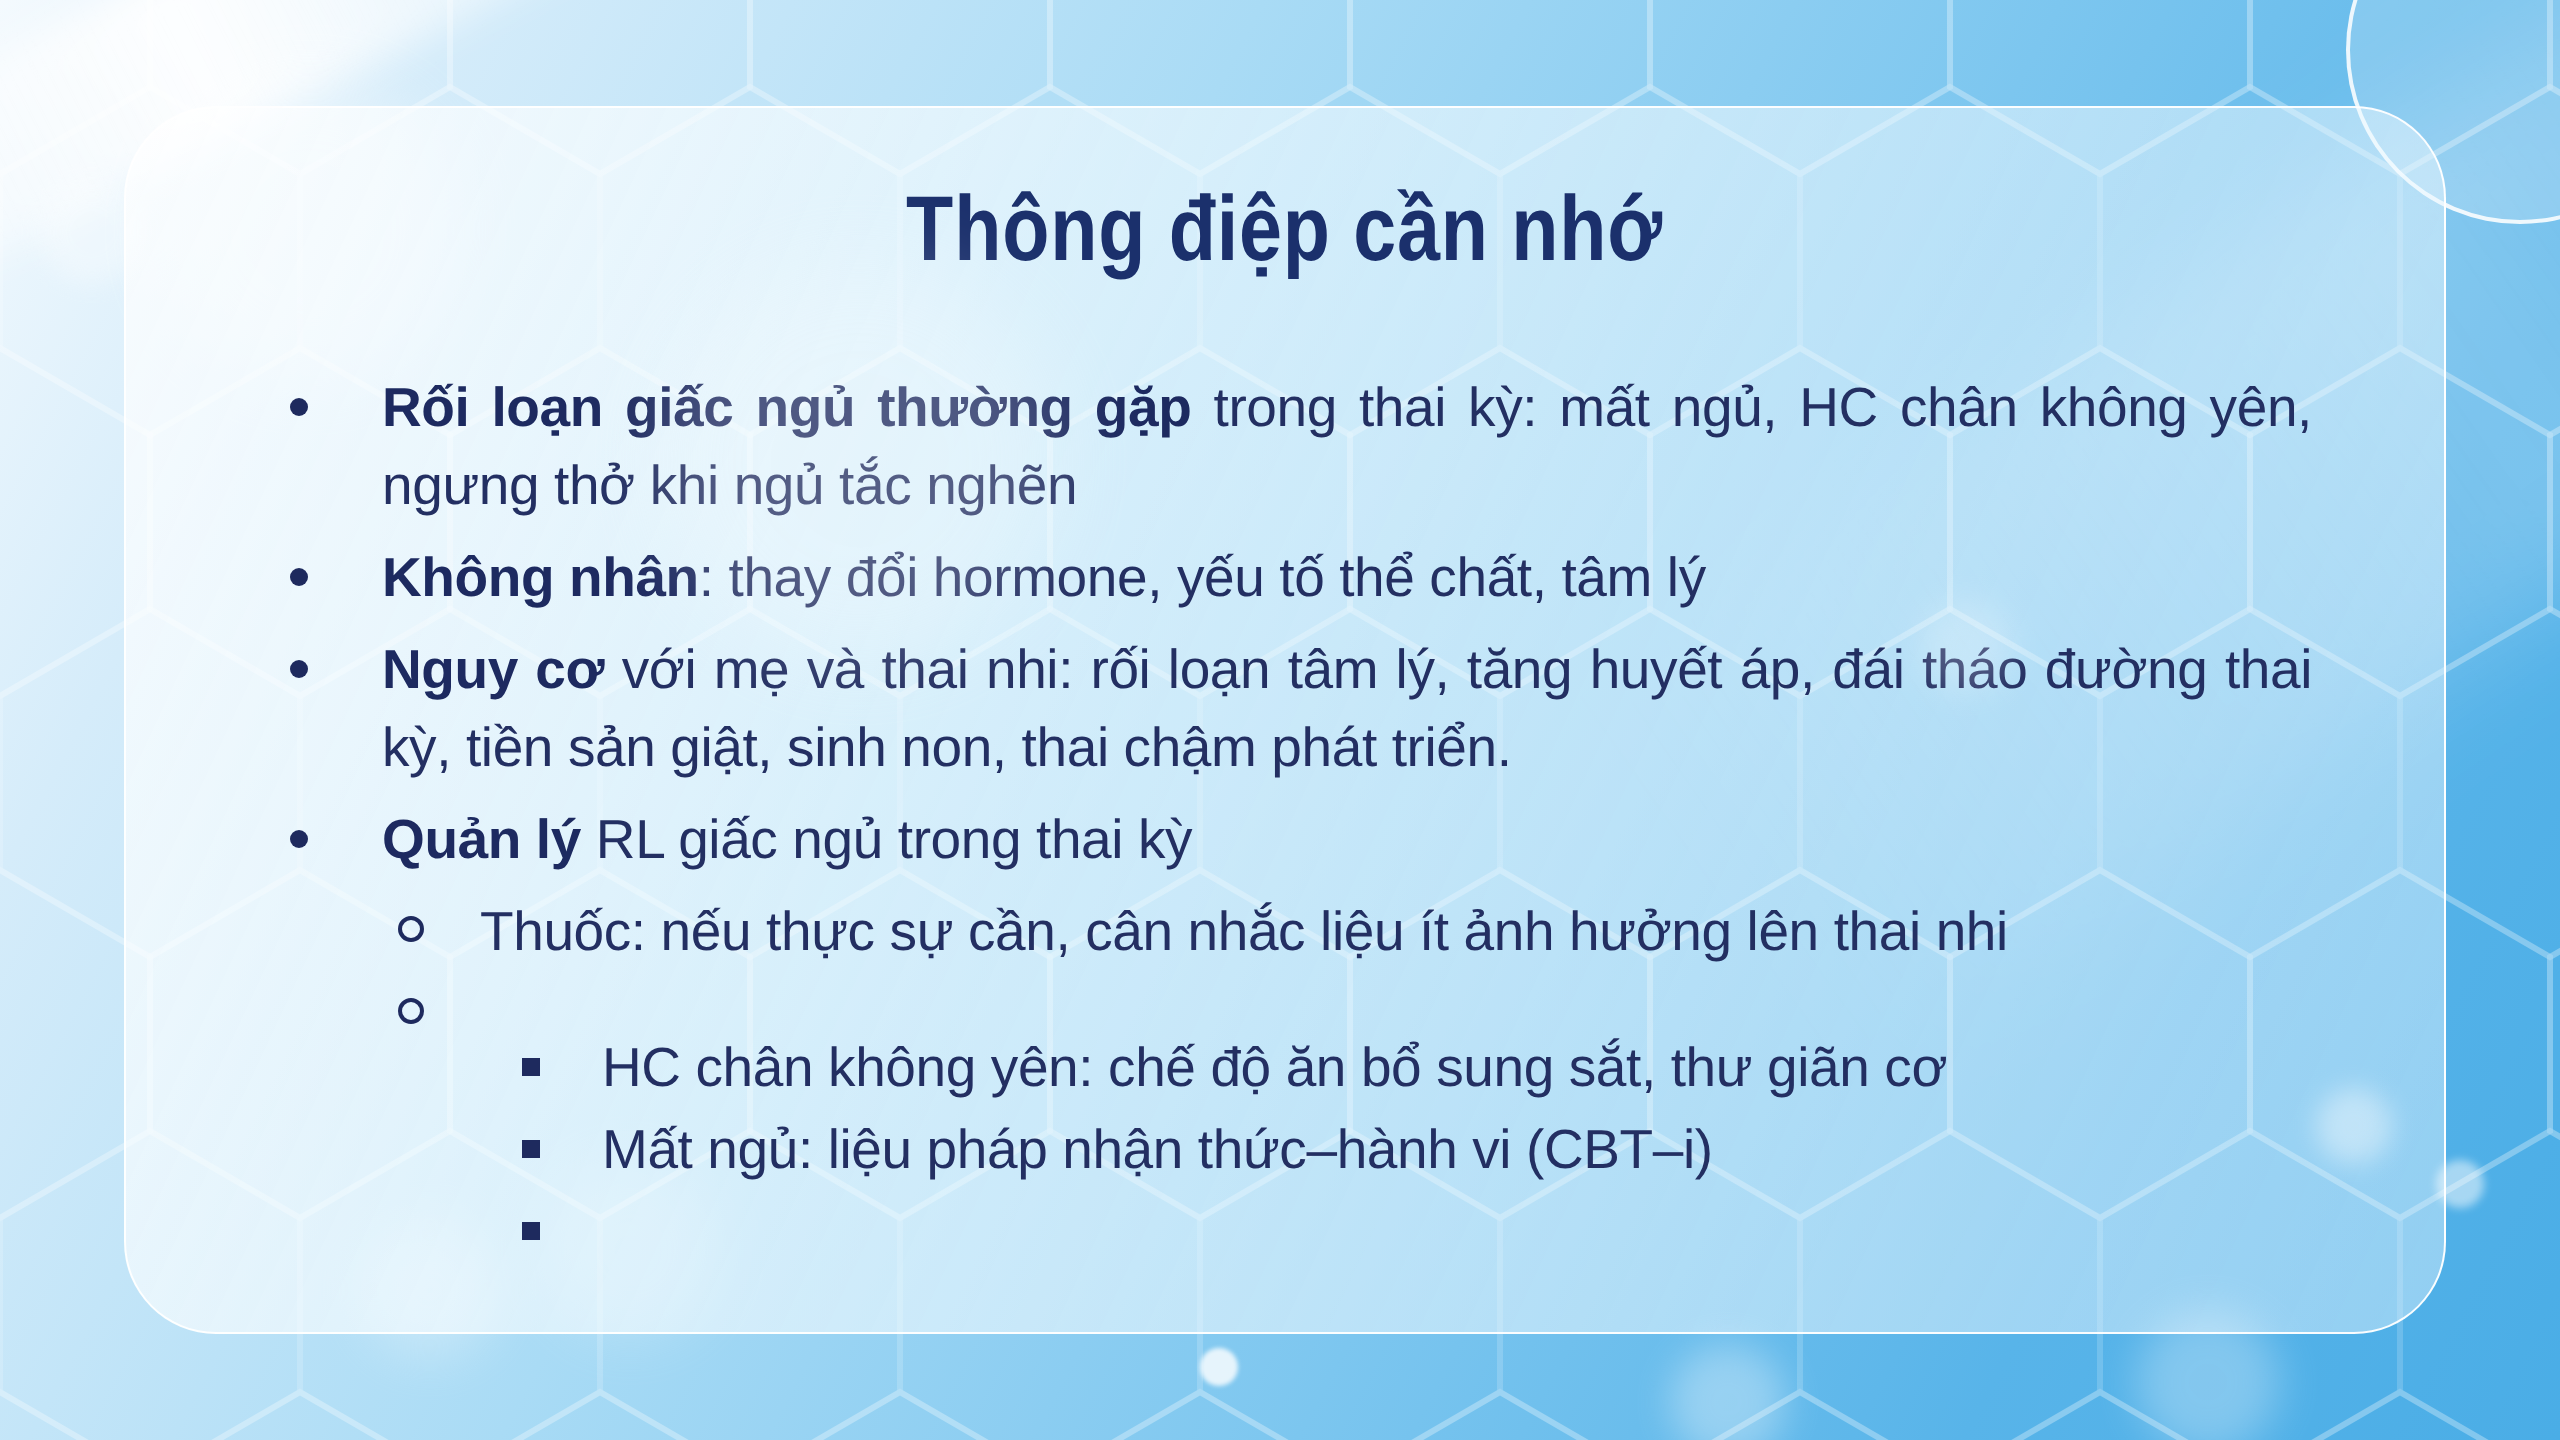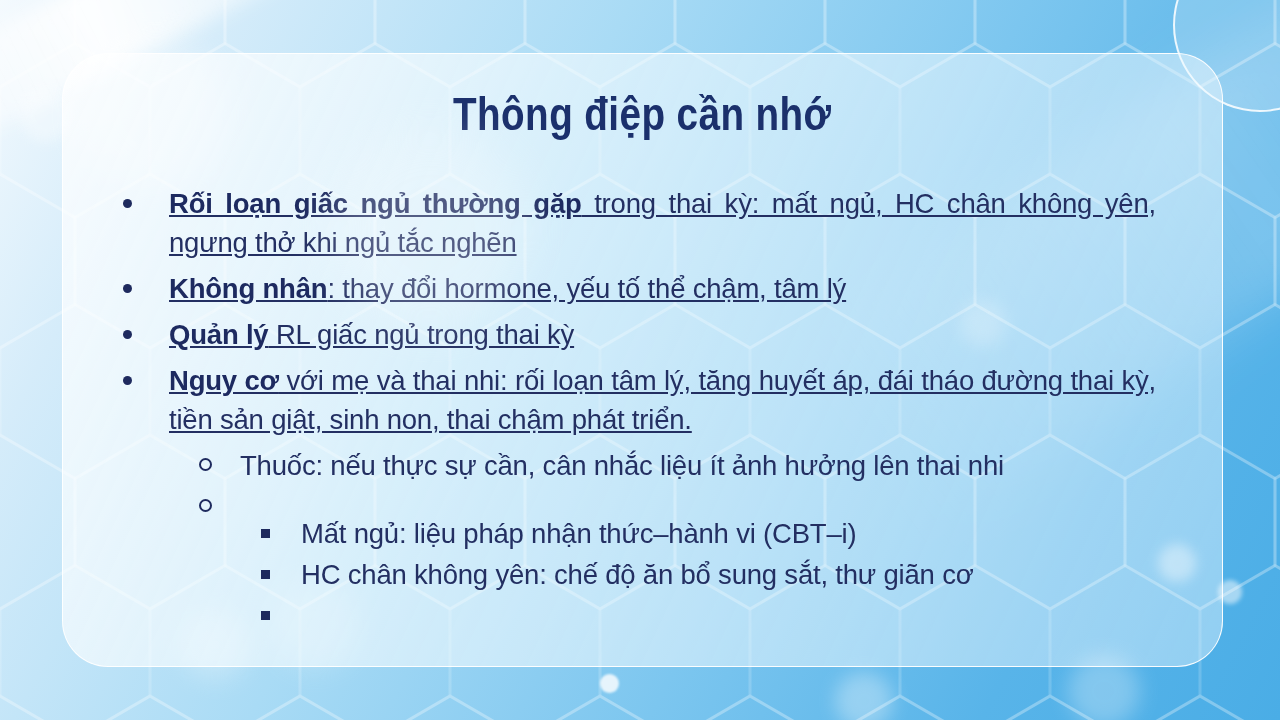--- a/index.html
+++ b/index.html
@@ -30,21 +30,21 @@
     border-radius:46px;border:1.5px solid rgba(255,255,255,.95);box-sizing:border-box;
     background:linear-gradient(115deg,rgba(255,255,255,.72) 0%,rgba(245,252,255,.6) 40%,rgba(228,245,255,.45) 100%);
   }
   .title{
     margin:34px 0 0 0;text-align:center;color:#1b306c;
     font-size:46px;font-weight:bold;line-height:52px;
   }
   .title span{display:inline-block;transform:scaleX(.84);letter-spacing:.5px;white-space:nowrap;}
   .body{margin-top:44px;padding-right:66px;color:#232f62;font-size:27.5px;line-height:39px;letter-spacing:-.2px;}
   .li{display:flex;align-items:flex-start;margin:0 0 7px 0;}
-  .lvl1{padding-left:60px;text-decoration:underline;}
+  .lvl1{padding-left:82px;}
   .lvl2{padding-left:136px;margin-bottom:2px;}
   .lvl3{padding-left:198px;margin-bottom:2px;}
   .mk{flex:0 0 auto;}
   .mk1{width:9px;height:9px;border-radius:50%;background:#1e2a5e;margin-top:15px;margin-right:37px;}
   .mk2{width:9px;height:9px;border-radius:50%;border:2.5px solid #1e2a5e;background:transparent;margin-top:12px;margin-right:28px;box-sizing:content-box;}
   .mk3{width:9px;height:9px;background:#1e2a5e;margin-top:15px;margin-right:31px;}
   .txt{margin:0;flex:1;}
   .lvl1 .txt{text-align:justify;}
   .txt b{font-weight:bold;color:#1d2a60;}
 </style>
@@ -86,44 +86,44 @@
 
   <div class="card">
     <h1 class="title"><span>Thông điệp cần nhớ</span></h1>
     <div class="body" id="bullets">
         <div class="li lvl1">
           <span class="mk mk1"></span>
           <p class="txt"><b>Rối loạn giấc ngủ thường gặp</b><span> trong thai kỳ: mất ngủ, HC chân không yên, ngưng thở khi ngủ tắc nghẽn</span></p>
         </div>
         <div class="li lvl1">
           <span class="mk mk1"></span>
-          <p class="txt"><b>Không nhân</b><span>: thay đổi hormone, yếu tố thể chậm, tâm lý</span></p>
+          <p class="txt"><b>Không nhân</b><span>: thay đổi hormone, yếu tố thể chất, tâm lý</span></p>
+        </div>
+        <div class="li lvl1">
+          <span class="mk mk1"></span>
+          <p class="txt"><b>Nguy cơ</b><span> với mẹ và thai nhi: rối loạn tâm lý, tăng huyết áp, đái tháo đường thai kỳ, tiền sản giật, sinh non, thai chậm phát triển.</span></p>
         </div>
         <div class="li lvl1">
           <span class="mk mk1"></span>
           <p class="txt"><b>Quản lý</b><span> RL giấc ngủ trong thai kỳ</span></p>
-        </div>
-        <div class="li lvl1">
-          <span class="mk mk1"></span>
-          <p class="txt"><b>Nguy cơ</b><span> với mẹ và thai nhi: rối loạn tâm lý, tăng huyết áp, đái tháo đường thai kỳ, tiền sản giật, sinh non, thai chậm phát triển.</span></p>
         </div>
         <div class="li lvl2">
           <span class="mk mk2"></span>
           <p class="txt"><span>Thuốc: nếu thực sự cần, cân nhắc liệu ít ảnh hưởng lên thai nhi</span></p>
         </div>
         <div class="li lvl2">
           <span class="mk mk2"></span>
         </div>
         <div class="li lvl3">
           <span class="mk mk3"></span>
-          <p class="txt"><span>Mất ngủ: liệu pháp nhận thức–hành vi (CBT–i)</span></p>
+          <p class="txt"><span>HC chân không yên: chế độ ăn bổ sung sắt, thư giãn cơ</span></p>
         </div>
         <div class="li lvl3">
           <span class="mk mk3"></span>
-          <p class="txt"><span>HC chân không yên: chế độ ăn bổ sung sắt, thư giãn cơ</span></p>
+          <p class="txt"><span>Mất ngủ: liệu pháp nhận thức–hành vi (CBT–i)</span></p>
         </div>
         <div class="li lvl3">
           <span class="mk mk3"></span>
         </div>
       </div>
   </div>
 
 </div>
 
 </body></html>

